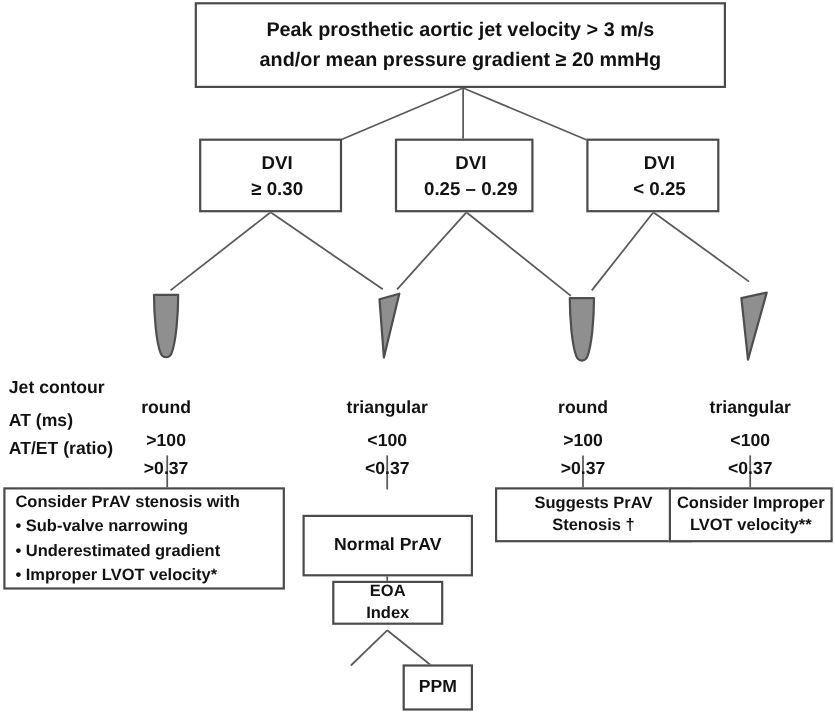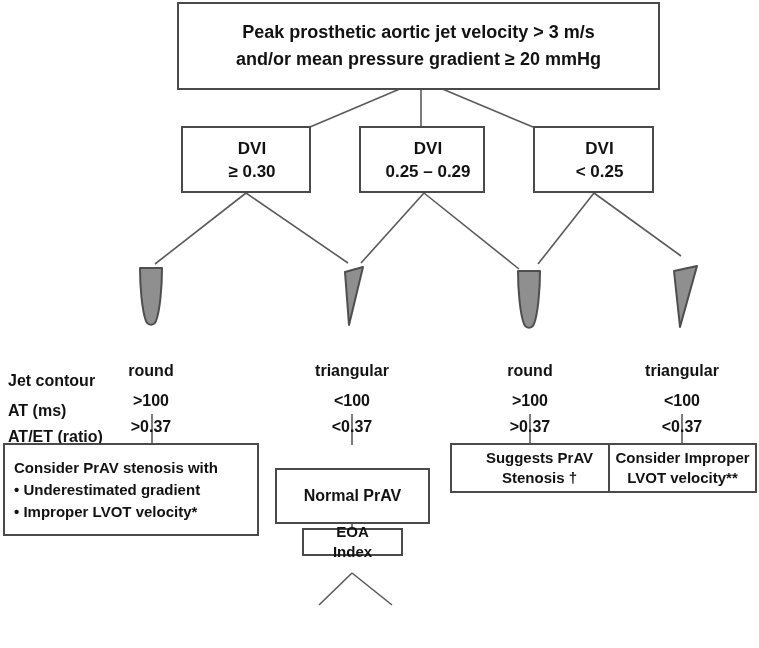--- a/index.html
+++ b/index.html
@@ -18,39 +18,39 @@
     position:absolute;
     box-sizing:border-box;
     background:#ffffff;
     border:2px solid #4a4a4a;
     z-index:1;
     display:flex;flex-direction:column;
     align-items:center;justify-content:center;
     text-align:center;
     font-weight:bold;
   }
-  .box-header{left:177px;top:2px;width:483px;height:88px;font-size:18px;line-height:27px;}
+  .box-header{left:177px;top:2px;width:483px;height:78px;font-size:18px;line-height:27px;}
   .box-dvi{top:126px;height:67px;font-size:17px;line-height:23px;padding-left:12px;}
   .box-dvi1{left:181px;width:130px;}
   .box-dvi2{left:359px;width:126px;}
   .box-dvi3{left:533px;width:121px;}
   .box-consider{
     left:3px;top:443px;width:256px;height:93px;
     align-items:flex-start;justify-content:center;text-align:left;
     padding:6px 8px 6px 9px;font-size:15px;line-height:22px;
   }
   .box-normal{left:275px;top:444px;width:155px;height:56px;font-size:16px;margin-top:24px;}
   .box-suggests{left:450px;top:443px;width:179px;height:50px;font-size:15px;line-height:20px;}
   .box-improper{left:608px;top:443px;width:149px;height:50px;font-size:15px;line-height:20px;}
-  .box-eoa{left:302px;top:528px;width:101px;height:28px;font-size:15px;line-height:20px;align-items:center;}
+  .box-eoa{left:302px;top:528px;width:101px;height:40px;font-size:15px;line-height:20px;align-items:center;}
   .box-highflow{left:276px;top:604px;width:85px;height:42px;font-size:16px;}
   .box-ppm{left:366px;top:604px;width:64px;height:42px;font-size:16px;}
   .rowlabel{
     position:absolute;left:8px;
-    font-size:16px;font-weight:bold;white-space:nowrap;z-index:1;margin-top:28px;
+    font-size:16px;font-weight:bold;white-space:nowrap;z-index:1;
   }
   .cell{
     position:absolute;transform:translateX(-50%);
     font-size:16px;font-weight:bold;white-space:nowrap;z-index:1;margin-top:18px;
   }
   .r1{top:344px;} .r2{top:374px;} .r3{top:400px;}
   .c1{left:151px;} .c2{left:352px;} .c3{left:530px;} .c4{left:682px;}
 </style>
 </head>
 <body>
@@ -118,20 +118,21 @@
   <span class="cell r1 c3">round</span>
   <span class="cell r2 c3">&gt;100</span>
   <span class="cell r3 c3">&gt;0.37</span>
 
   <span class="cell r1 c4">triangular</span>
   <span class="cell r2 c4">&lt;100</span>
   <span class="cell r3 c4">&lt;0.37</span>
 
   <div class="box box-consider">
     <div>Consider PrAV stenosis with</div>
+    <div>• Sub-valve narrowing</div>
     <div>• Underestimated gradient</div>
     <div>• Improper LVOT velocity*</div>
   </div>
 
   <div class="box box-normal">
     <div>Normal PrAV</div>
   </div>
 
   <div class="box box-suggests">
     <div>Suggests PrAV</div>
@@ -142,14 +143,17 @@
     <div>Consider Improper</div>
     <div>LVOT velocity**</div>
   </div>
 
   <div class="box box-eoa">
     <div>EOA</div>
     <div>Index</div>
   </div>
 
 
+  <div class="box box-ppm">
+    <div>PPM</div>
+  </div>
 
 </div>
 
 </body></html>

